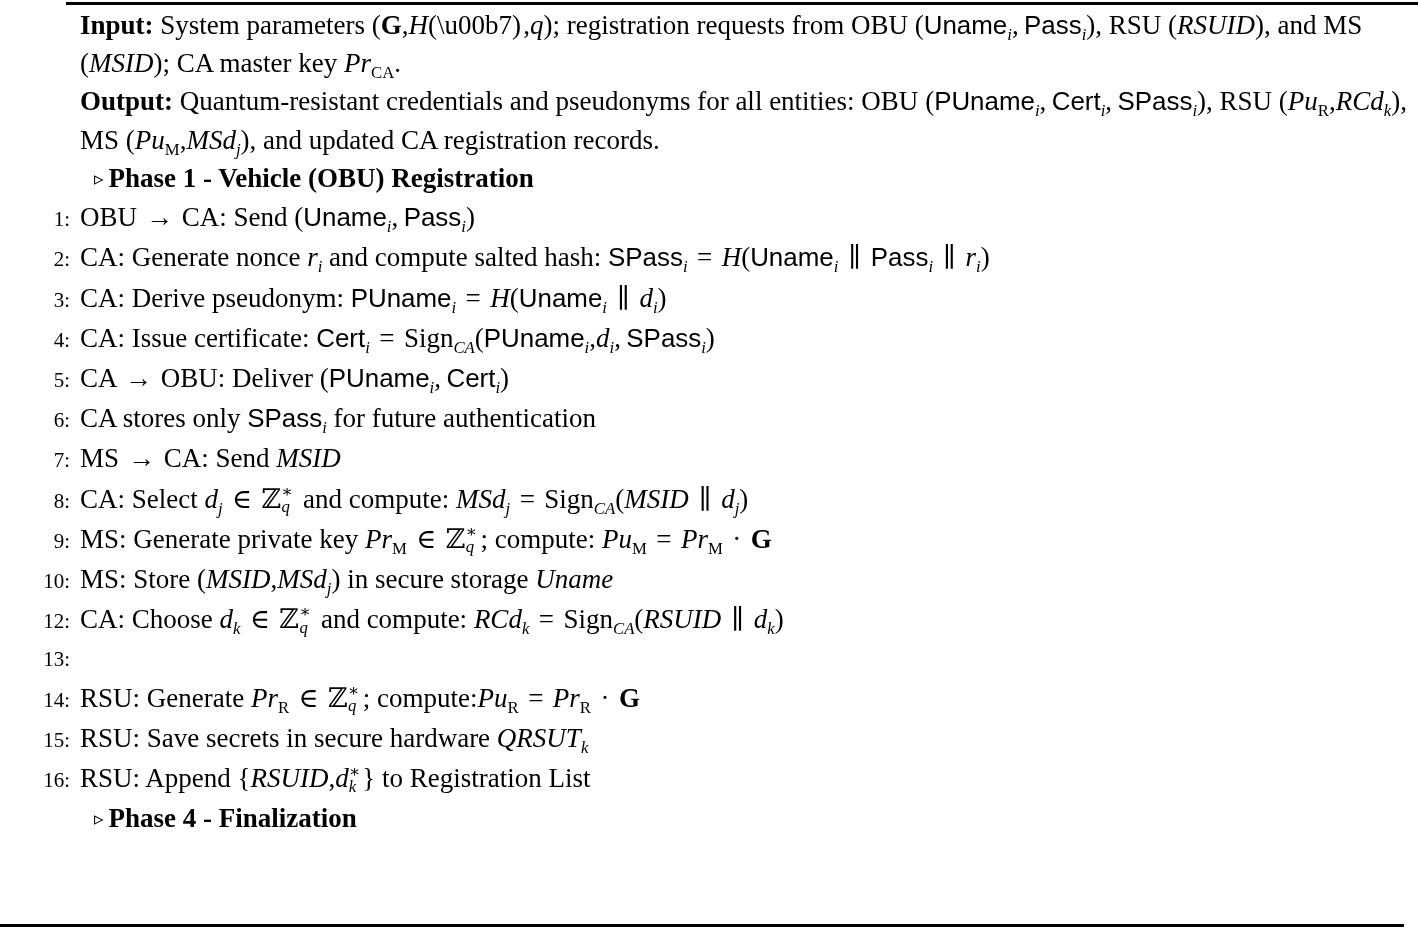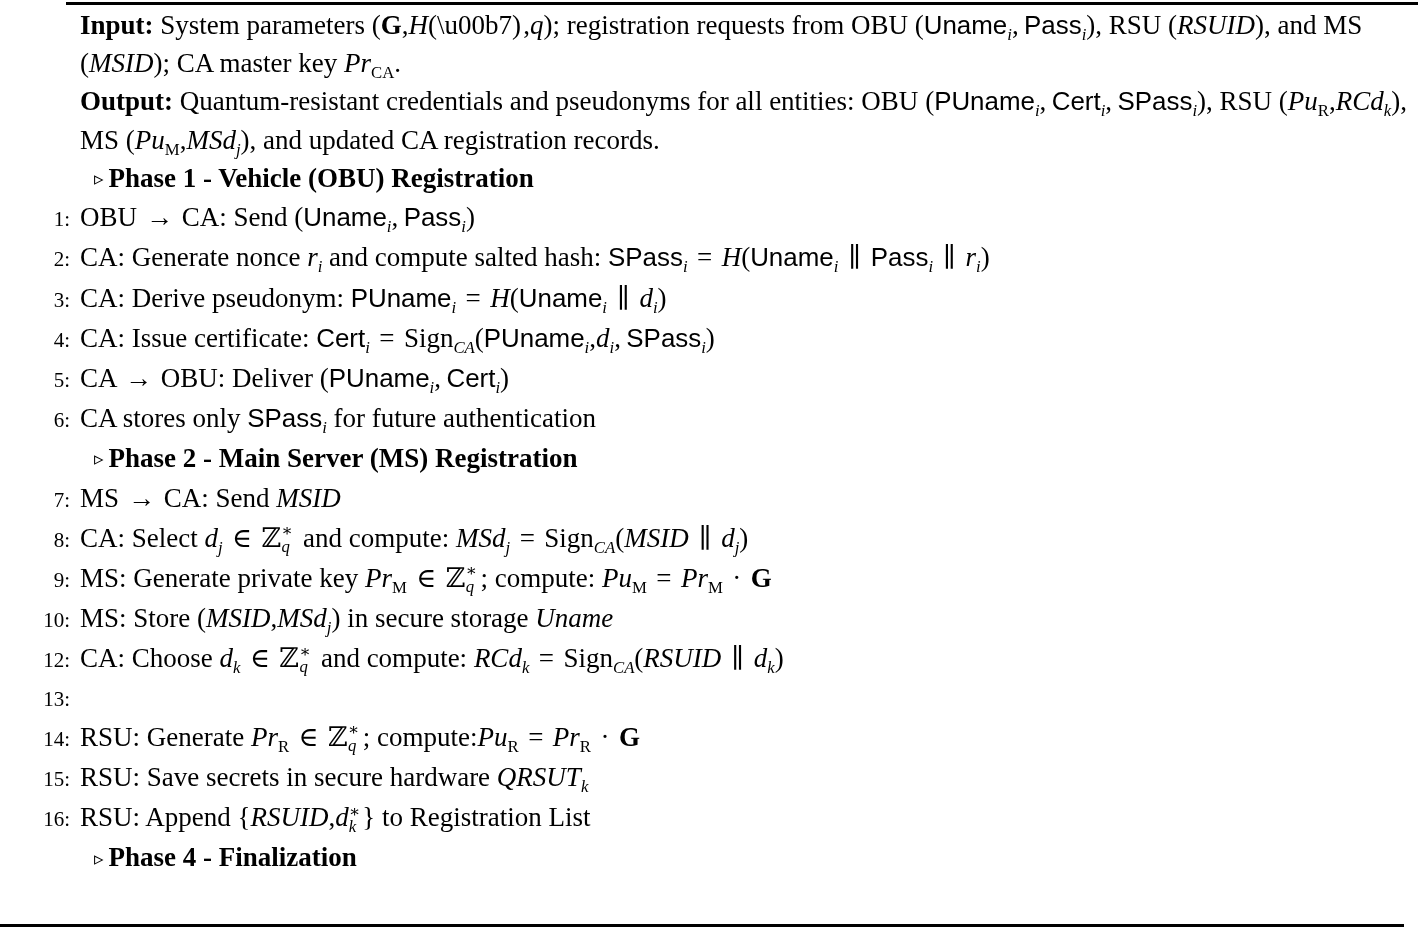--- a/index.html
+++ b/index.html
@@ -235,92 +235,86 @@
       </div>
     </div>
 
     <div class="row">
       <div class="num">6:</div>
       <div class="content">
         CA stores only <span class="sf">SPass</span><sub>i</sub> for future authentication
       </div>
     </div>
 
+
+    <div class="row">
+      <div class="num">7:</div>
+      <div class="content">
+        MS <span class="arrow">→</span> CA: Send <i>MSID</i>
+      </div>
+    </div>
+
+    <div class="row">
+      <div class="num">8:</div>
+      <div class="content">
+        CA: Select <i>d<sub>j</sub></i> <span class="op">∈</span> <span class="bb">ℤ</span><span class="zqs"><span class="s-sup">∗</span><span class="s-sub">q</span></span> and compute: <i>MSd<sub>j</sub></i> <span class="op">=</span> <span class="up">Sign</span><sub class="subup"><i>CA</i></sub><span class="par">(</span><i>MSID</i> <span class="dbar">∥</span> <i>d<sub>j</sub></i><span class="par">)</span>
+      </div>
+    </div>
+
+    <div class="row">
+      <div class="num">9:</div>
+      <div class="content">
+        MS: Generate private key <i>Pr<sub class="subup">M</sub></i> <span class="op">∈</span> <span class="bb">ℤ</span><span class="zqs"><span class="s-sup">∗</span><span class="s-sub">q</span></span>; compute: <i>Pu<sub class="subup">M</sub></i> <span class="op">=</span> <i>Pr<sub class="subup">M</sub></i> <span class="op">·</span> <b>G</b>
+      </div>
+    </div>
+
+    <div class="row">
+      <div class="num">10:</div>
+      <div class="content">
+        MS: Store <span class="par">(</span><i>MSID</i><span class="par">,</span><i>MSd<sub>j</sub></i><span class="par">)</span> in secure storage <i>Uname</i>
+      </div>
+    </div>
+
+
+
+    <div class="row">
+      <div class="num">12:</div>
+      <div class="content">
+        CA: Choose <i>d<sub>k</sub></i> <span class="op">∈</span> <span class="bb">ℤ</span><span class="zqs"><span class="s-sup">∗</span><span class="s-sub">q</span></span> and compute: <i>RCd<sub>k</sub></i> <span class="op">=</span> <span class="up">Sign</span><sub class="subup"><i>CA</i></sub><span class="par">(</span><i>RSUID</i> <span class="dbar">∥</span> <i>d<sub>k</sub></i><span class="par">)</span>
+      </div>
+    </div>
+
+    <div class="row">
+      <div class="num">13:</div>
+    </div>
+
+    <div class="row">
+      <div class="num">14:</div>
+      <div class="content">
+        RSU: Generate <i>Pr<sub class="subup">R</sub></i> <span class="op">∈</span> <span class="bb">ℤ</span><span class="zqs"><span class="s-sup">∗</span><span class="s-sub">q</span></span>; compute:<i>Pu<sub class="subup">R</sub></i> <span class="op">=</span> <i>Pr<sub class="subup">R</sub></i> <span class="op">·</span> <b>G</b>
+      </div>
+    </div>
+
+    <div class="row">
+      <div class="num">15:</div>
+      <div class="content">
+        RSU: Save secrets in secure hardware <i>QRSUT<sub>k</sub></i>
+      </div>
+    </div>
+
+    <div class="row">
+      <div class="num">16:</div>
+      <div class="content">
+        RSU: Append <span class="par">{</span><i>RSUID</i><span class="par">,</span><i>d</i><span class="dks"><span class="s-sup">∗</span><span class="s-sub">k</span></span><span class="par">}</span> to Registration List
+      </div>
+    </div>
+
     <div class="row phase">
       <div class="num"></div>
       <div class="content">
-        <span class="tri">▹</span><span>Phase 2 - Main Server (MS) Registration</span>
-      </div>
-    </div>
-
-    <div class="row">
-      <div class="num">7:</div>
-      <div class="content">
-        MS <span class="arrow">→</span> CA: Send <i>MSID</i>
-      </div>
-    </div>
-
-    <div class="row">
-      <div class="num">8:</div>
-      <div class="content">
-        CA: Select <i>d<sub>j</sub></i> <span class="op">∈</span> <span class="bb">ℤ</span><span class="zqs"><span class="s-sup">∗</span><span class="s-sub">q</span></span> and compute: <i>MSd<sub>j</sub></i> <span class="op">=</span> <span class="up">Sign</span><sub class="subup"><i>CA</i></sub><span class="par">(</span><i>MSID</i> <span class="dbar">∥</span> <i>d<sub>j</sub></i><span class="par">)</span>
-      </div>
-    </div>
-
-    <div class="row">
-      <div class="num">9:</div>
-      <div class="content">
-        MS: Generate private key <i>Pr<sub class="subup">M</sub></i> <span class="op">∈</span> <span class="bb">ℤ</span><span class="zqs"><span class="s-sup">∗</span><span class="s-sub">q</span></span>; compute: <i>Pu<sub class="subup">M</sub></i> <span class="op">=</span> <i>Pr<sub class="subup">M</sub></i> <span class="op">·</span> <b>G</b>
-      </div>
-    </div>
-
-    <div class="row">
-      <div class="num">10:</div>
-      <div class="content">
-        MS: Store <span class="par">(</span><i>MSID</i><span class="par">,</span><i>MSd<sub>j</sub></i><span class="par">)</span> in secure storage <i>Uname</i>
-      </div>
-    </div>
-
-
-
-    <div class="row">
-      <div class="num">12:</div>
-      <div class="content">
-        CA: Choose <i>d<sub>k</sub></i> <span class="op">∈</span> <span class="bb">ℤ</span><span class="zqs"><span class="s-sup">∗</span><span class="s-sub">q</span></span> and compute: <i>RCd<sub>k</sub></i> <span class="op">=</span> <span class="up">Sign</span><sub class="subup"><i>CA</i></sub><span class="par">(</span><i>RSUID</i> <span class="dbar">∥</span> <i>d<sub>k</sub></i><span class="par">)</span>
-      </div>
-    </div>
-
-    <div class="row">
-      <div class="num">13:</div>
-    </div>
-
-    <div class="row">
-      <div class="num">14:</div>
-      <div class="content">
-        RSU: Generate <i>Pr<sub class="subup">R</sub></i> <span class="op">∈</span> <span class="bb">ℤ</span><span class="zqs"><span class="s-sup">∗</span><span class="s-sub">q</span></span>; compute:<i>Pu<sub class="subup">R</sub></i> <span class="op">=</span> <i>Pr<sub class="subup">R</sub></i> <span class="op">·</span> <b>G</b>
-      </div>
-    </div>
-
-    <div class="row">
-      <div class="num">15:</div>
-      <div class="content">
-        RSU: Save secrets in secure hardware <i>QRSUT<sub>k</sub></i>
-      </div>
-    </div>
-
-    <div class="row">
-      <div class="num">16:</div>
-      <div class="content">
-        RSU: Append <span class="par">{</span><i>RSUID</i><span class="par">,</span><i>d</i><span class="dks"><span class="s-sup">∗</span><span class="s-sub">k</span></span><span class="par">}</span> to Registration List
-      </div>
-    </div>
-
-    <div class="row phase">
-      <div class="num"></div>
-      <div class="content">
         <span class="tri">▹</span><span>Phase 4 - Finalization</span>
       </div>
     </div>
 
   </div>
 
   <div class="rule-bottom"></div>
 </div>
 
 </body></html>

